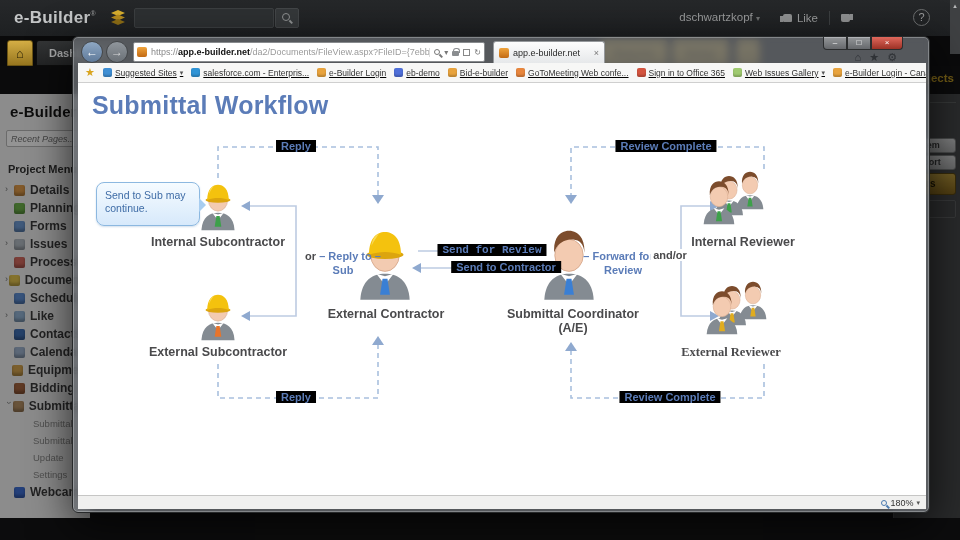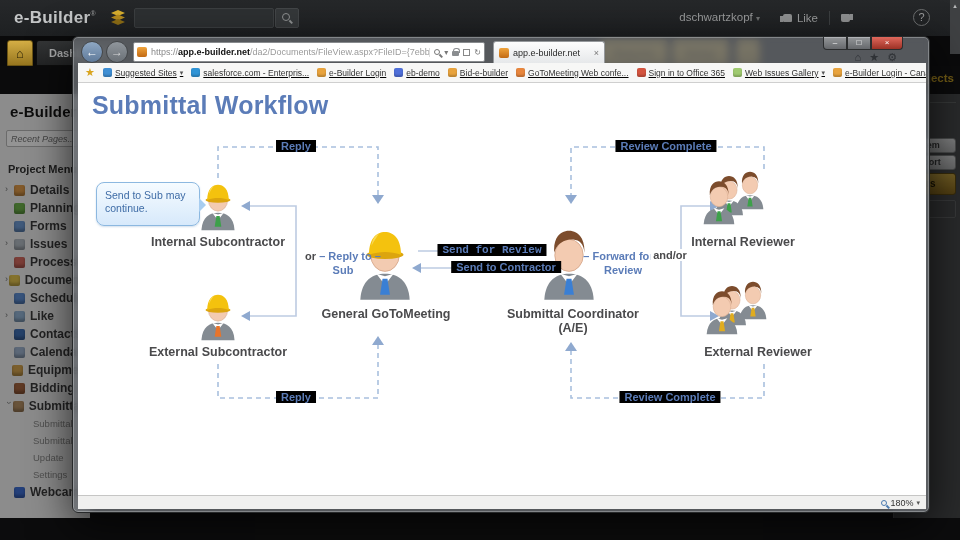--- a/index.html
+++ b/index.html
@@ -428,26 +428,26 @@
     <div class="mixed-label" style="left:222px;top:166px;width:86px;">
       <span class="dk">or</span> <span>– Reply to –</span><br><span>Sub</span>
     </div>
     <div class="mixed-label" style="left:505px;top:166px;width:80px;">
       <span>– Forward for –</span><br><span>Review</span>
     </div>
     <div class="andor" style="left:592px;top:166px;">and/or</div>
 
     <div class="actor-label" style="left:55px;top:152px;">Internal Subcontractor</div>
     <div class="actor-label" style="left:55px;top:262px;">External Subcontractor</div>
-    <div class="actor-label" style="left:228px;top:224px;width:160px;">General GoToMeeting</div>
+    <div class="actor-label" style="left:228px;top:224px;width:160px;">External Contractor</div>
     <div class="actor-label" style="left:415px;top:224px;width:160px;">
       <span>Submittal Coordinator</span><br><span>(A/E)</span>
     </div>
     <div class="actor-label" style="left:580px;top:152px;">Internal Reviewer</div>
-    <div class="actor-label" style="left:595px;top:262px;">External Reviewer</div>
+    <div class="actor-label" style="left:568px;top:262px;font-family:Liberation Serif, serif;">External Reviewer</div>
   </div>
 
   <div class="statusbar">
     <div class="zoom-ctl">
       <span class="mag zm"></span>
       <span>180%</span>
       <span style="font-size:7px;color:#555;">▾</span>
     </div>
   </div>
 </div>

